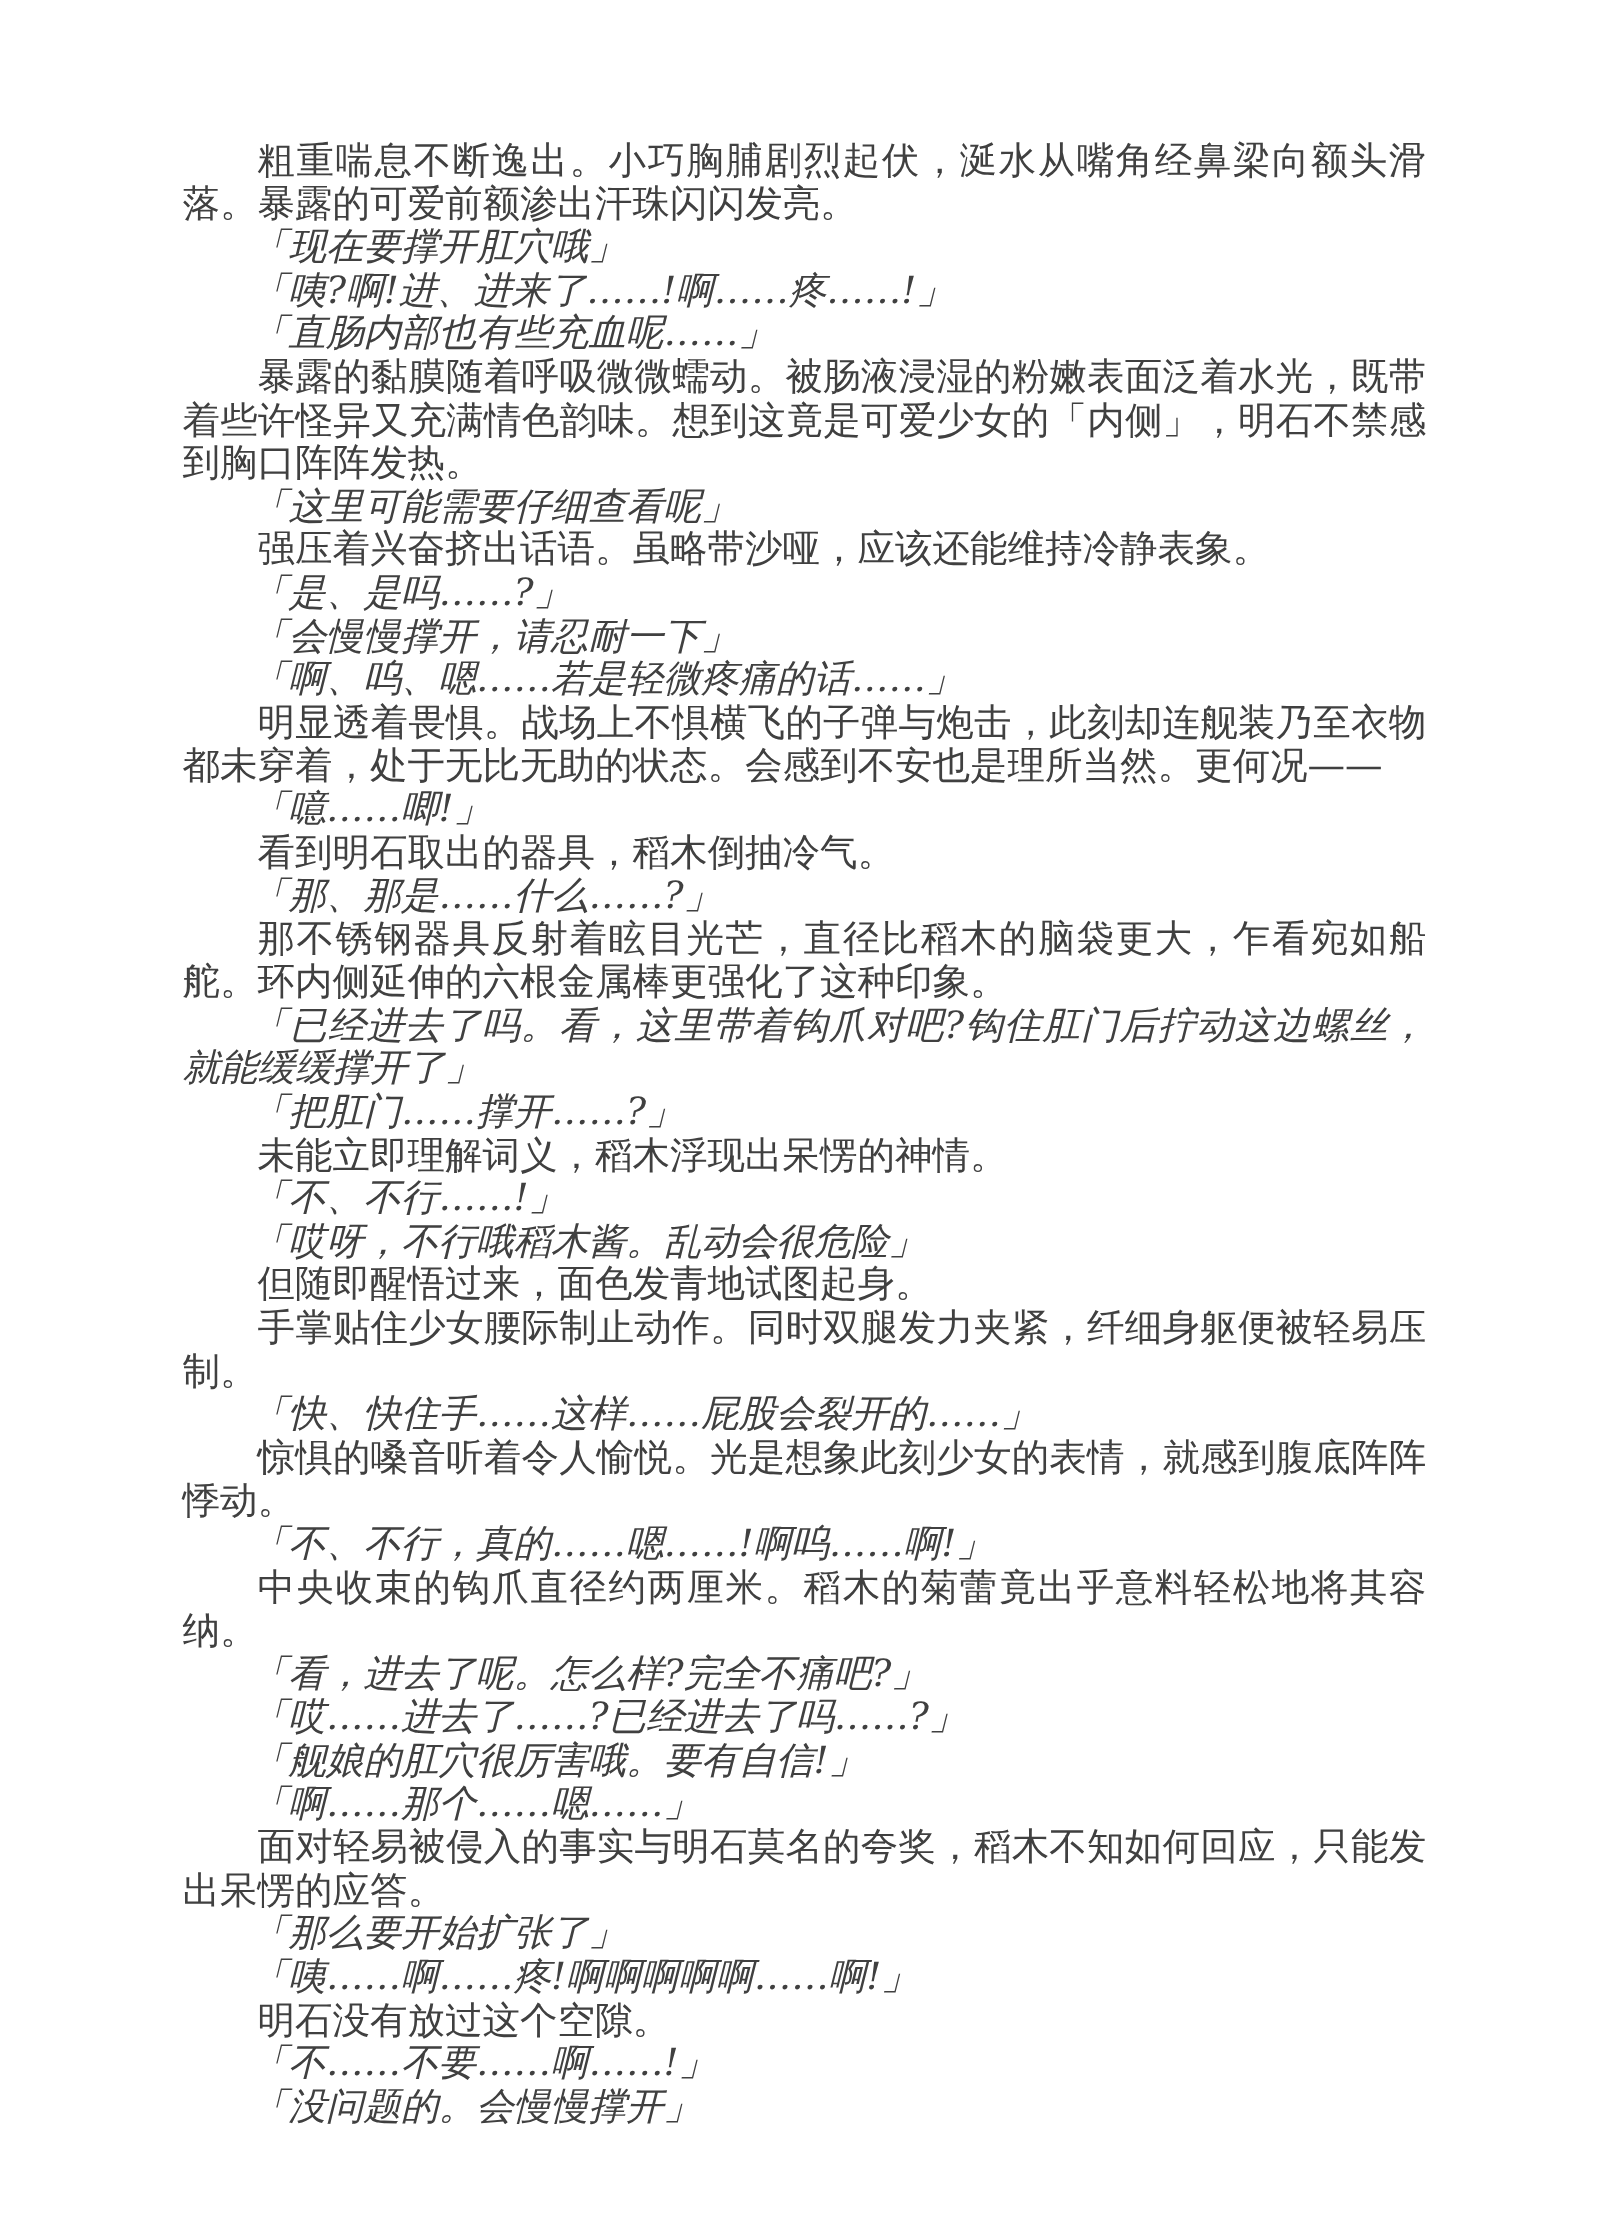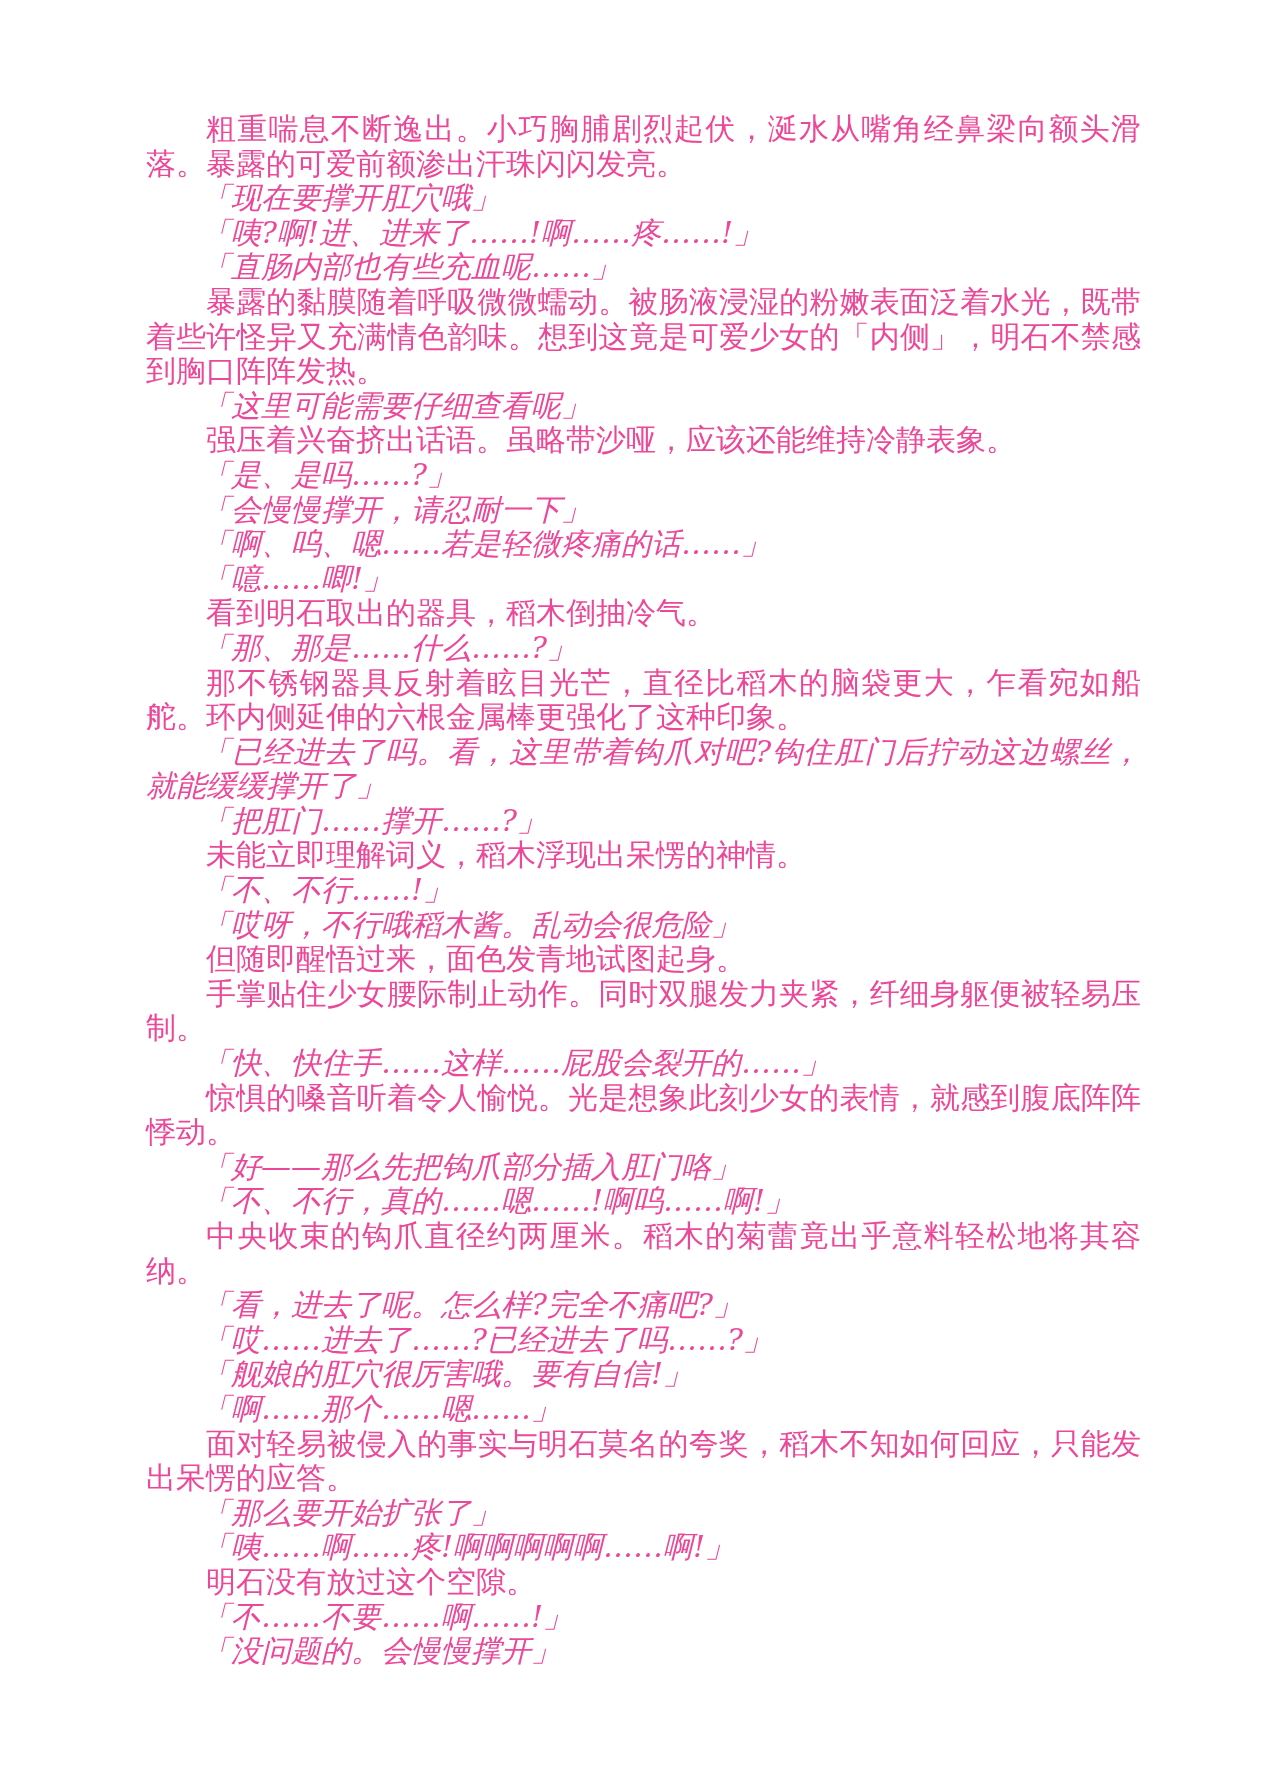--- a/index.html
+++ b/index.html
@@ -26,21 +26,21 @@
     position: absolute;
     left: 146px;
     top: 112px;
     width: 995px;
   }
   .para {
     margin: 0;
     padding: 0;
     font-size: 30px;
     line-height: 34.6px;
-    color: #ec4899;
+    color: #404040;
     text-align: justify;
     text-justify: inter-ideograph;
     letter-spacing: 0;
     word-break: normal;
   }
   .para.narration {
     text-indent: 2em;
   }
   .para.dialogue {
     text-indent: 1.83em;
@@ -55,34 +55,34 @@
       <p class="para narration">粗重喘息不断逸出。小巧胸脯剧烈起伏，涎水从嘴角经鼻梁向额头滑落。暴露的可爱前额渗出汗珠闪闪发亮。</p>
       <p class="para dialogue">「现在要撑开肛穴哦」</p>
       <p class="para dialogue">「咦?啊!进、进来了……!啊……疼……!」</p>
       <p class="para dialogue">「直肠内部也有些充血呢……」</p>
       <p class="para narration">暴露的黏膜随着呼吸微微蠕动。被肠液浸湿的粉嫩表面泛着水光，既带着些许怪异又充满情色韵味。想到这竟是可爱少女的「内侧」，明石不禁感到胸口阵阵发热。</p>
       <p class="para dialogue">「这里可能需要仔细查看呢」</p>
       <p class="para narration">强压着兴奋挤出话语。虽略带沙哑，应该还能维持冷静表象。</p>
       <p class="para dialogue">「是、是吗……?」</p>
       <p class="para dialogue">「会慢慢撑开，请忍耐一下」</p>
       <p class="para dialogue">「啊、呜、嗯……若是轻微疼痛的话……」</p>
+      <p class="para narration">明显透着畏惧。战场上不惧横飞的子弹与炮击，此刻却连舰装乃至衣物都未穿着，处于无比无助的状态。会感到不安也是理所当然。更何况——</p>
       <p class="para dialogue">「噫……唧!」</p>
       <p class="para narration">看到明石取出的器具，稻木倒抽冷气。</p>
       <p class="para dialogue">「那、那是……什么……?」</p>
       <p class="para narration">那不锈钢器具反射着眩目光芒，直径比稻木的脑袋更大，乍看宛如船舵。环内侧延伸的六根金属棒更强化了这种印象。</p>
       <p class="para dialogue">「已经进去了吗。看，这里带着钩爪对吧?钩住肛门后拧动这边螺丝，就能缓缓撑开了」</p>
       <p class="para dialogue">「把肛门……撑开……?」</p>
       <p class="para narration">未能立即理解词义，稻木浮现出呆愣的神情。</p>
       <p class="para dialogue">「不、不行……!」</p>
       <p class="para dialogue">「哎呀，不行哦稻木酱。乱动会很危险」</p>
       <p class="para narration">但随即醒悟过来，面色发青地试图起身。</p>
       <p class="para narration">手掌贴住少女腰际制止动作。同时双腿发力夹紧，纤细身躯便被轻易压制。</p>
       <p class="para dialogue">「快、快住手……这样……屁股会裂开的……」</p>
       <p class="para narration">惊惧的嗓音听着令人愉悦。光是想象此刻少女的表情，就感到腹底阵阵悸动。</p>
-      <p class="para dialogue">「好——那么先把钩爪部分插入肛门咯」</p>
       <p class="para dialogue">「不、不行，真的……嗯……!啊呜……啊!」</p>
       <p class="para narration">中央收束的钩爪直径约两厘米。稻木的菊蕾竟出乎意料轻松地将其容纳。</p>
       <p class="para dialogue">「看，进去了呢。怎么样?完全不痛吧?」</p>
       <p class="para dialogue">「哎……进去了……?已经进去了吗……?」</p>
       <p class="para dialogue">「舰娘的肛穴很厉害哦。要有自信!」</p>
       <p class="para dialogue">「啊……那个……嗯……」</p>
       <p class="para narration">面对轻易被侵入的事实与明石莫名的夸奖，稻木不知如何回应，只能发出呆愣的应答。</p>
       <p class="para dialogue">「那么要开始扩张了」</p>
       <p class="para dialogue">「咦……啊……疼!啊啊啊啊啊……啊!」</p>
       <p class="para narration">明石没有放过这个空隙。</p>

